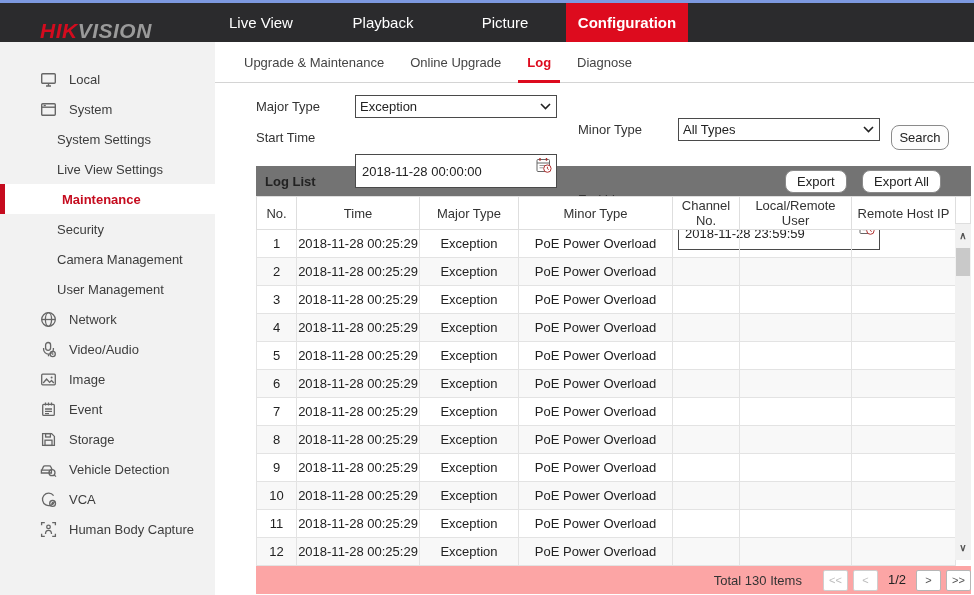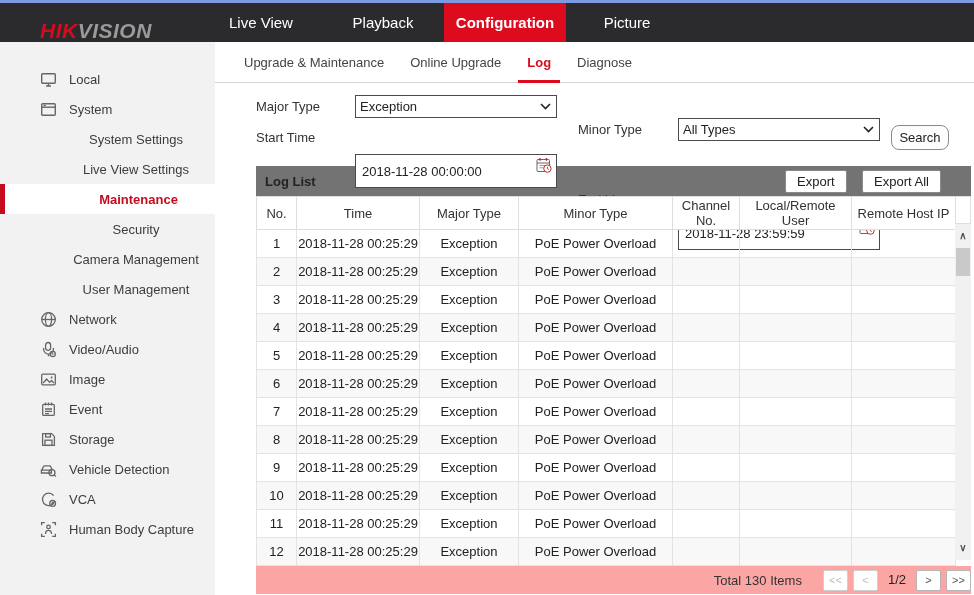--- a/index.html
+++ b/index.html
@@ -16,21 +16,21 @@
   .logo-red { color:#d40b1e; }
   .logo-gray { color:#9a9a9a; }
   .topmenu { position:absolute; left:200px; top:0; height:39px; display:flex; }
   .menu-item { width:122px; height:39px; display:flex; align-items:center; justify-content:center;
                color:#fff; font-size:15px; cursor:pointer; }
   .menu-item.active { background:#dd0b1e; font-weight:bold; }
   
   .sidebar { position:absolute; left:0; top:42px; width:215px; bottom:0; background:#f2f2f2; padding-top:22px; }
   .side-item { height:30px; display:flex; align-items:center; padding-left:40px; font-size:13px;
                color:#3d3d3d; cursor:pointer; }
-  .side-item.sub { padding-left:57px;justify-content:center; }
+  .side-item.sub { padding-left:57px; }
   .side-item.selected { background:#fff; border-left:5px solid #c50b1e; 
                         color:#c50b1e; font-weight:bold; }
   .side-icon { width:17px; height:17px; margin-right:12px; display:inline-flex; flex:0 0 17px; }
   .side-icon svg { width:17px; height:17px; }
   
   .content { position:absolute; left:215px; top:42px; right:0; bottom:0; background:#fff; }
   .tabs { height:41px; border-bottom:1px solid #d4d4d4; padding-left:29px; display:flex; align-items:stretch; }
   .tab { font-size:13px; color:#444; margin-right:26px; display:flex; align-items:center;
          cursor:pointer; position:relative; }
   .tab.active { color:#dd0b1e; font-weight:bold; }
@@ -52,21 +52,21 @@
                     font-family:"Liberation Sans",sans-serif; font-size:13px; color:#222; }
   .cal-icon { position:absolute; right:3px; top:2px; width:17px; height:17px; cursor:pointer; }
   .search-btn { position:absolute; left:635px; top:-1px; width:58px; height:25px; background:#fdfdfd;
                 border:1px solid #8a8a8a; border-radius:8px; font-family:"Liberation Sans",sans-serif;
                 font-size:13px; color:#222; cursor:pointer; }
   
   .main-panel { margin-left:41px; width:715px; }
   .loglist-bar { height:30px; background:#737373; display:flex; align-items:center;
                  justify-content:space-between; padding:0 30px 0 9px; }
   .loglist-title { font-weight:bold; font-size:13px; color:#222; }
-  .action-btn { height:23px; background:#fff; border:1px solid #8a8a8a; border-radius:2px;
+  .action-btn { height:23px; background:#fff; border:1px solid #8a8a8a; border-radius:8px;
                 font-family:"Liberation Sans",sans-serif; font-size:13px; color:#222;
                 padding:0 11px; margin-left:11px; cursor:pointer; }
   .table-wrap { position:relative; width:715px; }
   table { border-collapse:collapse; width:699px; table-layout:fixed; font-size:13px; color:#222; }
   th { height:27px; font-weight:normal; background:#fff; border:1px solid #dedede; color:#333; }
   td { height:28px; text-align:center; border:1px solid #e3e3e3; padding:0; overflow:hidden; white-space:nowrap; }
   tr.even td { background:#f8f8f8; }
   .sb-stub { position:absolute; right:0; top:0; width:16px; height:28px; background:#fff;
              border:1px solid #dedede; border-left:1px solid #dedede; }
   .scrollbar { position:absolute; right:0; top:28px; width:16px; height:336px; background:#f1f1f1; cursor:pointer; }
@@ -91,22 +91,22 @@
   <div class="topline"></div>
 
   <header class="topbar">
     <div class="logo">
       <span class="logo-red">HIK</span>
         <span class="logo-gray">VISION</span>
     </div>
     <nav class="topmenu" id="topmenu">
         <div class="menu-item">Live View</div>
         <div class="menu-item">Playback</div>
+        <div class="menu-item">Picture</div>
         <div class="menu-item active">Configuration</div>
-        <div class="menu-item">Picture</div>
       </nav>
   </header>
 
   <aside class="sidebar" id="sidebar">
       <div class="side-item">
         <span class="side-icon">
           <svg viewBox="0 0 17 17" fill="none" stroke="#666" stroke-width="1.4">
             <rect x="1.7" y="2.7" width="13.6" height="9.6" rx="1"></rect>
             <path d="M6 15h5M8.5 12.5V15"></path>
           </svg>

